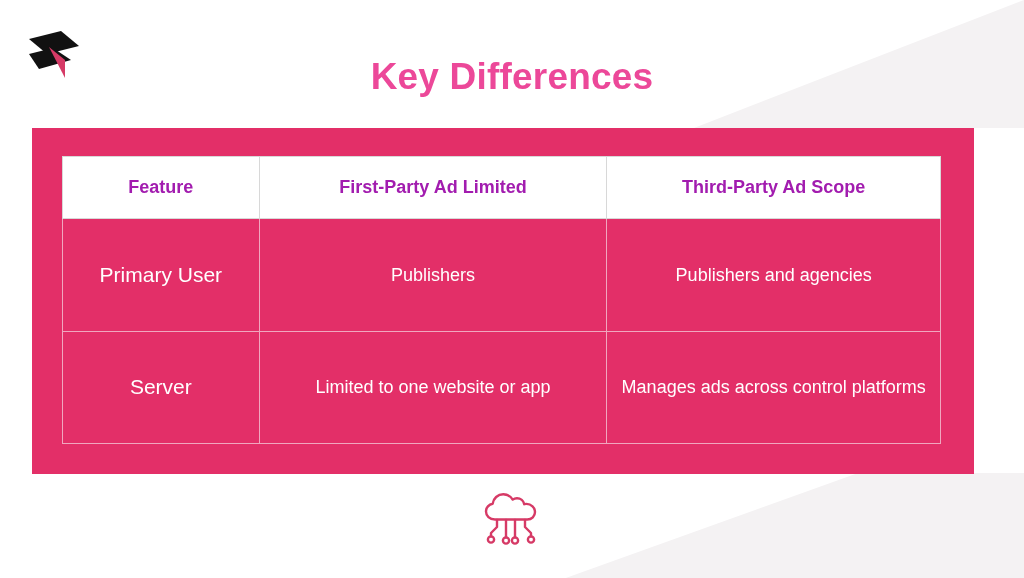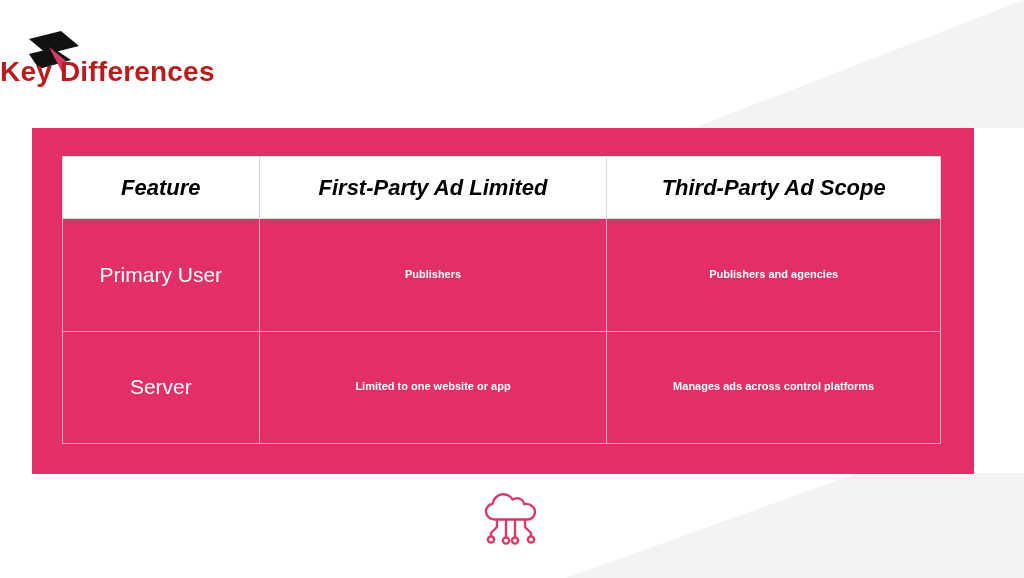--- a/index.html
+++ b/index.html
@@ -52,24 +52,24 @@
     width: 54px;
     height: 52px;
   }
 
   
   #page-title {
     position: absolute;
     left: 0;
     right: 0;
     top: 56px;
-    text-align: left;
-    font-size: 28px;
+    text-align: center;
+    font-size: 37px;
     font-weight: bold;
-    color: #b91c1c;
+    color: #ec4899;
     letter-spacing: 0.2px;
   }
 
   
   #table-panel {
     position: absolute;
     left: 32px;
     top: 128px;
     width: 942px;
     height: 346px;
@@ -94,34 +94,33 @@
     border: 1px solid #f0a7bf;
     text-align: center;
     vertical-align: middle;
     padding: 6px 10px;
     box-sizing: border-box;
   }
 
   
   #comparison-table thead th {
     background: #ffffff;
-    color: #000000;
-    font-size: 22px;
+    color: #a21caf;
+    font-size: 18px;
     font-weight: bold;
     height: 62px;
     border-color: #d8d8d8;
-    font-style: italic;
   }
 
   
   #comparison-table tbody td {
     background: #e32f68;
     color: #ffffff;
-    font-size: 11px;
-    font-weight: bold;
+    font-size: 18px;
+    font-weight: normal;
     height: 57px;
     line-height: 1.25;
   }
   #comparison-table tbody td.feature-cell {
     font-weight: normal;
     font-size: 21px;
     margin-left: 16px;
   }
 
   

